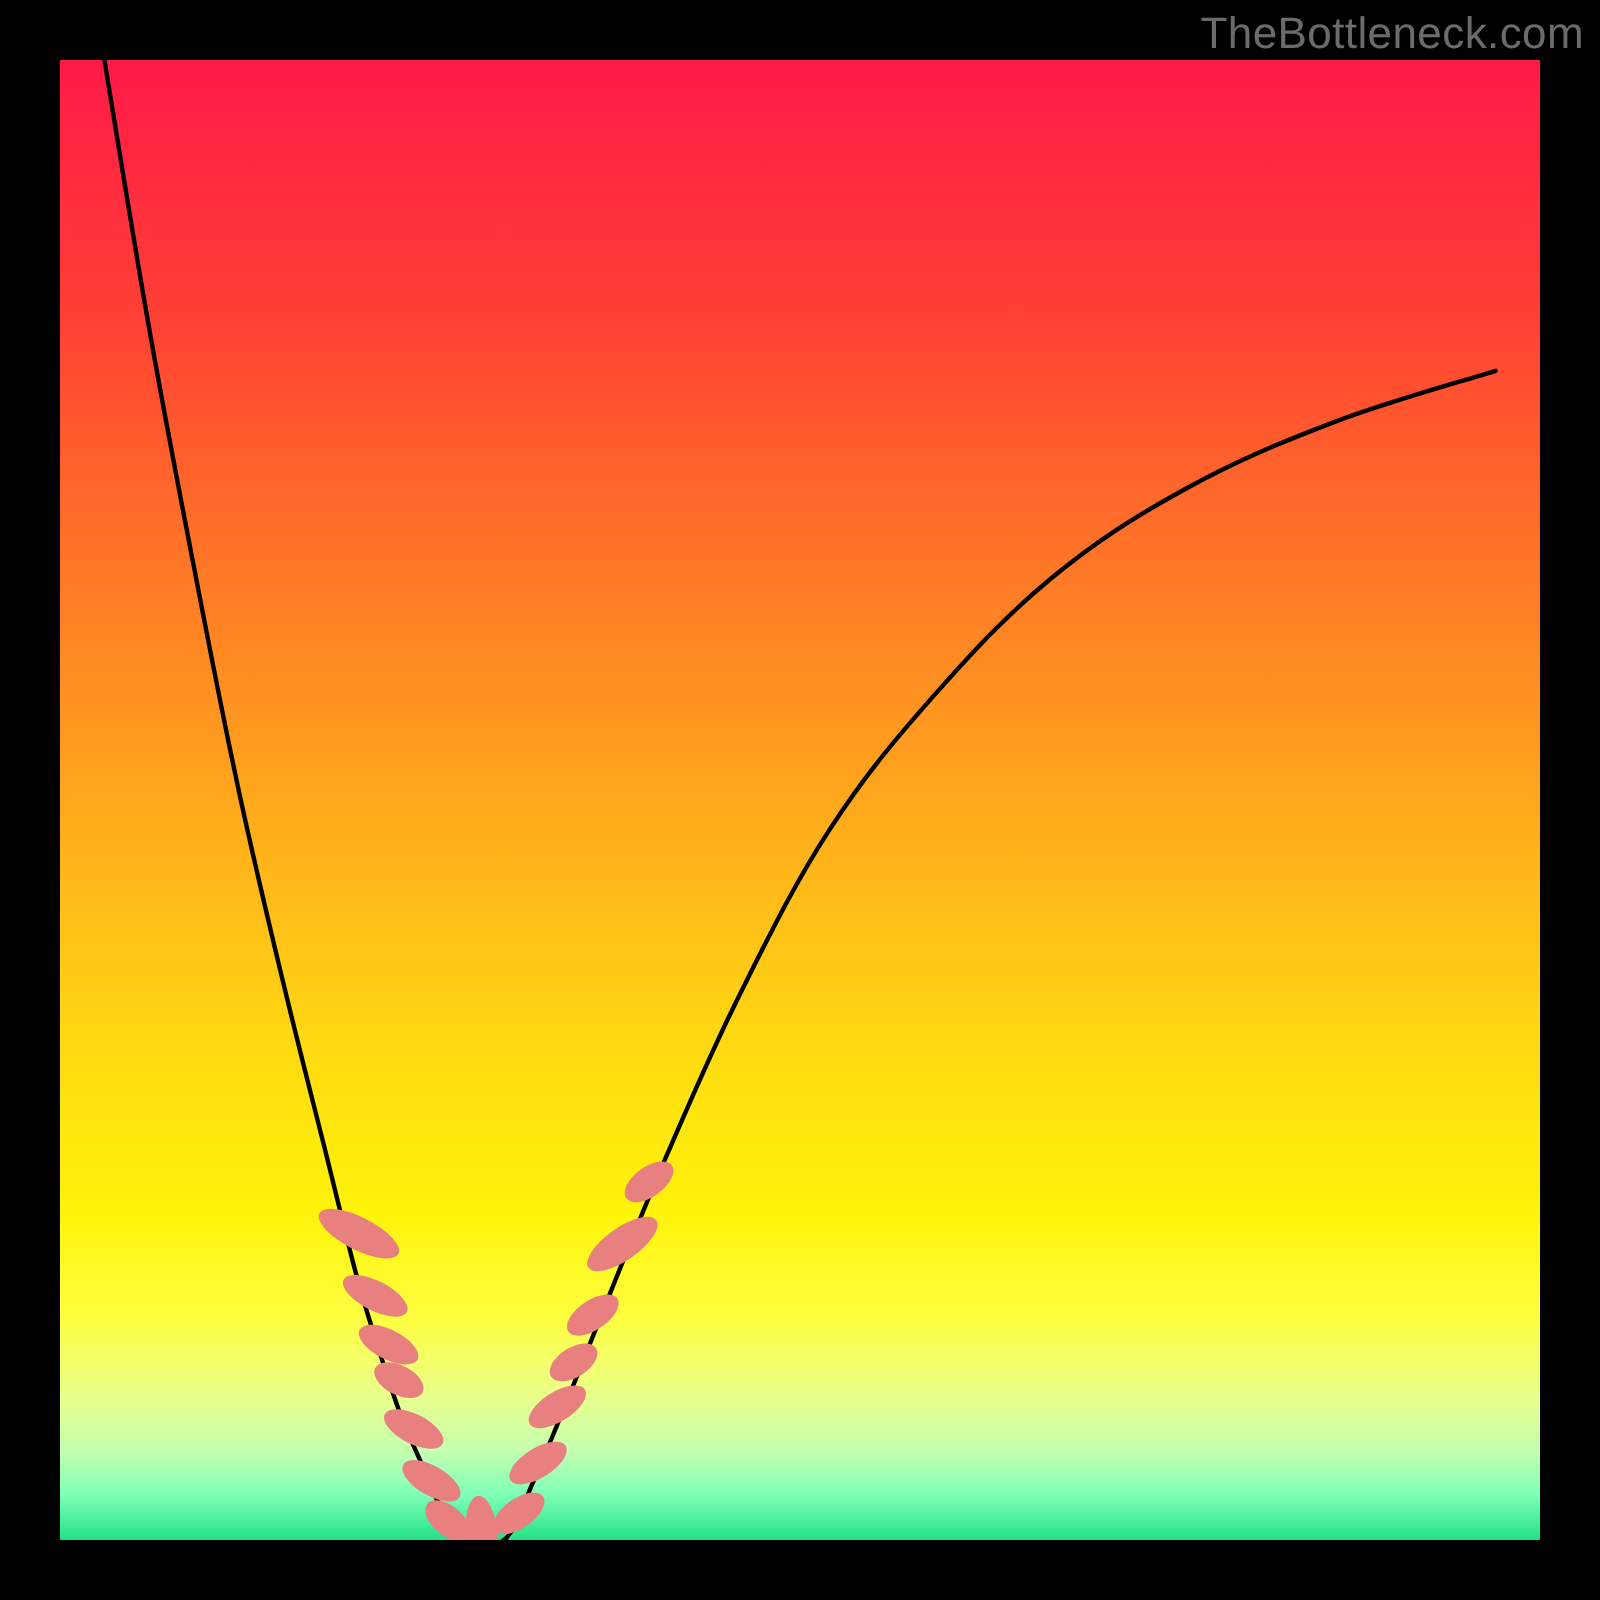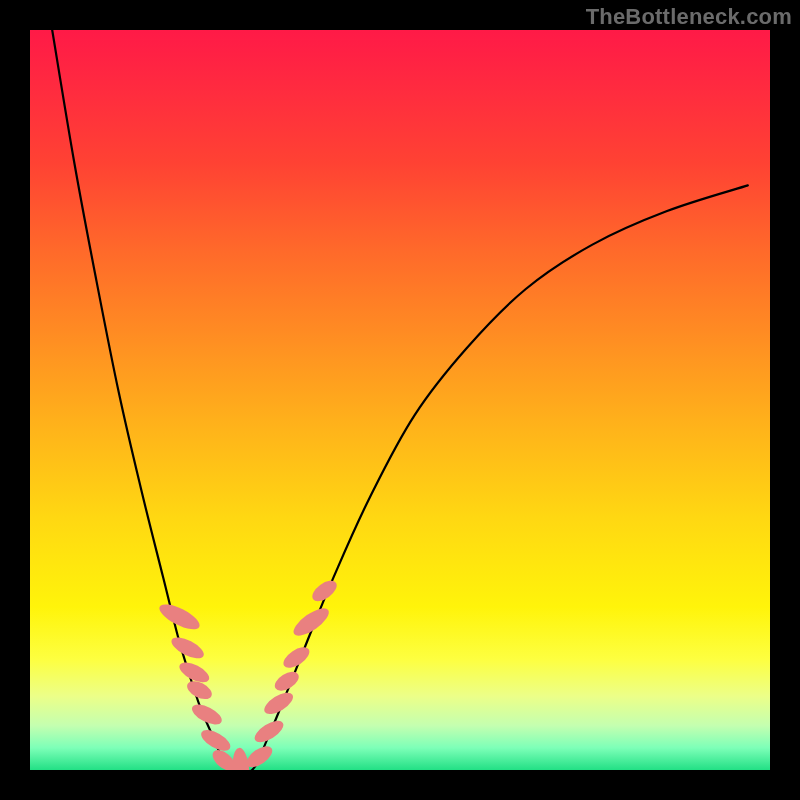--- a/index.html
+++ b/index.html
@@ -39,21 +39,20 @@
     );
   }
   .watermark {
     position: absolute;
     top: 4px;
     right: 8px;
     font-family: Arial, Helvetica, sans-serif;
     font-size: 22px;
     color: #6b6b6b;
     letter-spacing: 0.2px;
-    font-weight: bold;
   }
   svg.overlay {
     position: absolute;
     left: 0;
     top: 0;
     width: 740px;
     height: 740px;
   }
 </style>
 </head>

